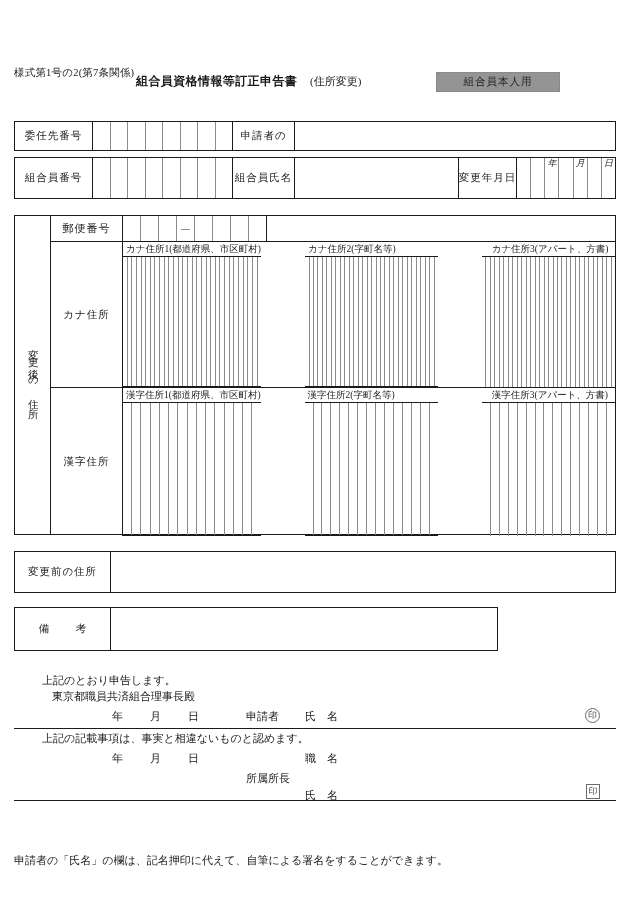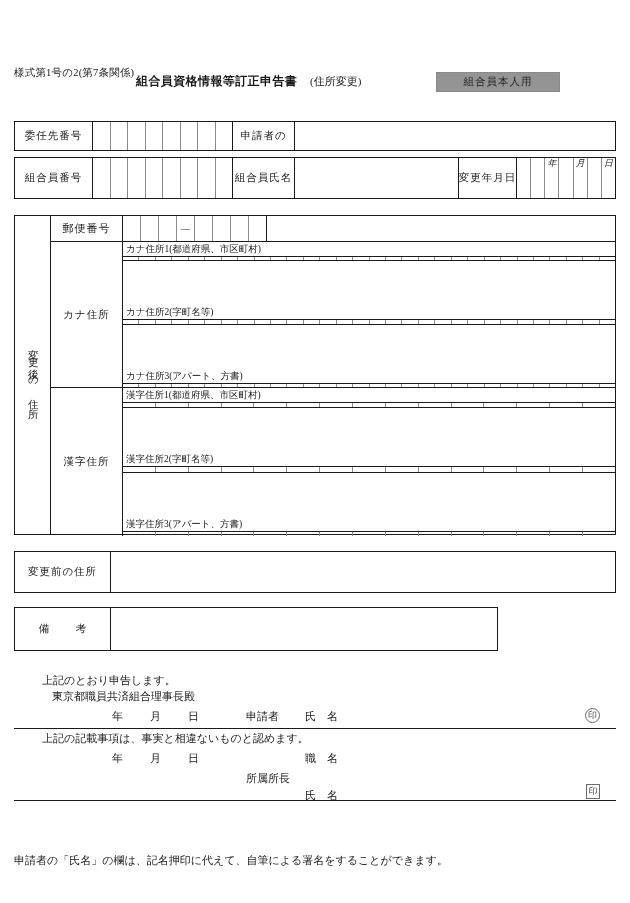--- a/index.html
+++ b/index.html
@@ -225,32 +225,32 @@
     border-right: 1.6px solid #1a1a1a;
     display: flex; align-items: center; justify-content: center;
     font-size: 10.5px; letter-spacing: 1px;
     box-sizing: border-box;
     white-space: nowrap;
     text-align: center;
   }
   .grp-rows {
     flex: 1 1 auto;
     display: flex;
-    flex-direction: column;
+    flex-direction: row;
     box-sizing: border-box;
     gap: 44px;
   }
   .sub {
     flex: 1 1 0;
     box-sizing: border-box;
     border-bottom: 1.6px solid #1a1a1a;
     display: flex;
     flex-direction: column;
   }
-  .sub:last-child { border-bottom: none; }
+  .sub:last-child { border-bottom: none; text-align: center; }
   .sub-head {
     height: 15px;
     font-size: 9.5px;
     line-height: 15px;
     padding-left: 3px;
     border-bottom: 1.6px solid #1a1a1a;
     box-sizing: border-box;
     white-space: nowrap;
   }
   .sub-cells {

